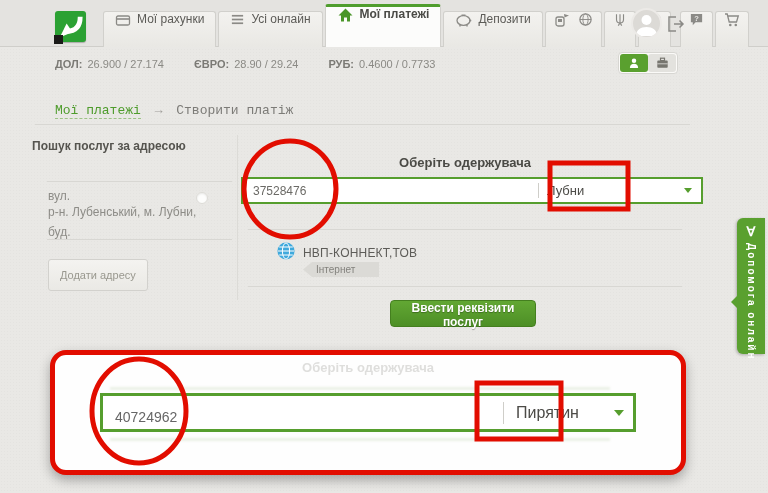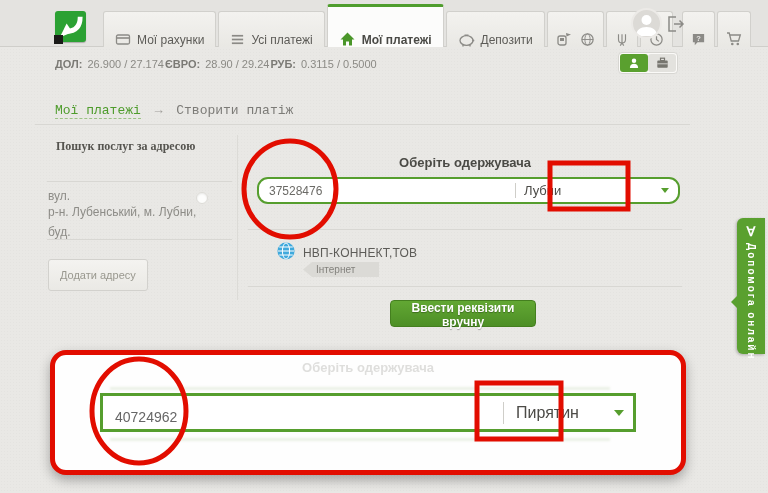--- a/index.html
+++ b/index.html
@@ -11,65 +11,65 @@
   .abs { position:absolute; }
 
   
   #header { left:0; top:0; width:768px; height:47px; background:#e4e3e0;
             border-bottom:1px solid #cfceca; }
   #logo { left:55px; top:11px; width:31px; height:31px; background:#2ba133; border-radius:3px;
           box-shadow:0 1px 1px rgba(0,0,0,.25); }
   #logo svg { position:absolute; left:0; top:0; }
   #logo .black-sq { position:absolute; left:-1px; bottom:-2px; width:9px; height:9px; background:#1a1a18; }
   #tabs { left:103px; top:0; height:47px; display:flex; align-items:flex-end; }
-  .tab { height:36px; display:flex; align-items:flex-end; gap:6px; padding:0 11px;
+  .tab { height:36px; display:flex; align-items:flex-start; gap:6px; padding:0 11px;
          background:linear-gradient(#f3f2ef,#e9e8e4); border:1px solid #d1d0cc; border-bottom:none;
          border-radius:3px 3px 0 0; font-size:12px; color:#5c5b57; margin-right:2px; cursor:pointer; }
   .tab.icons-only { padding:0 8px; gap:8px; }
   .tab.active { height:43px; background:#fcfcfb; border-top:3px solid #4f9d2d; color:#4a4a46;
                 font-weight:bold; }
   .tab .ic { display:flex; align-items:center; }
   .tab-gap { width:7px; }
   #avatar { left:631px; top:8px; width:31px; height:31px; border-radius:50%; background:#dcdad6;
             overflow:hidden; border:2px solid #eceae7; }
   #logout { left:667px; top:16px; width:18px; height:16px; }
 
   
-  #rates { left:55px; top:54px; height:20px; display:flex; align-items:center; gap:1px;
+  #rates { left:55px; top:54px; height:20px; display:flex; align-items:center; gap:30px;
            font-size:11px; color:#8b8a85; }
   .rate b { color:#7b7a75; margin-right:5px; }
   #acct-toggle { left:618px; top:52px; height:22px; background:#fbfaf8; border:1px solid #d7d6d2;
                  border-radius:4px; display:flex; padding:1px; }
   #acct-toggle .tg { width:28px; height:18px; display:flex; align-items:center; justify-content:center;
                      border-radius:3px; cursor:pointer; }
   #acct-toggle .tg.person { background:#5aa02f; }
   #acct-toggle .tg.biz { background:#e3e2de; }
 
   
   #breadcrumb { left:55px; top:103px; font-size:13px; color:#7c7b77;font-family:Liberation Mono, monospace; }
   #breadcrumb a { color:#4e9c2c; text-decoration:none; border-bottom:1px dashed #9cc386; cursor:pointer; }
   #breadcrumb .arr { margin:0 6px; color:#a09f9a; }
   .hline { background:#d8d7d3; height:1px; }
   .vline { background:#dcdbd7; width:1px; }
 
   
-  #sb-title { left:56px; top:139px; font-size:12px; font-weight:bold; color:#55544f;font-family:Liberation Serif, serif; }
+  #sb-title { left:32px; top:139px; font-size:12px; font-weight:bold; color:#55544f; }
   #sb-addr { left:48px; top:188px; width:160px; font-size:12px; color:#8d8c87; line-height:16px; }
   #sb-addr .l3 { margin-top:4px; }
   #sb-radio { left:196px; top:192px; width:12px; height:12px; border-radius:50%; background:#fdfdfc;
               border:1px solid #dddcd7; box-shadow:inset 0 1px 2px rgba(0,0,0,.08); cursor:pointer; }
   #sb-add { left:48px; top:259px; font-size:11px; color:#99988f; background:linear-gradient(#f4f3f0,#eaé9e5);
             background:linear-gradient(#f4f3f0,#eae9e5); border:1px solid #d2d1cd; border-radius:3px;
             padding:9px 11px; cursor:pointer; }
 
   
   #main-heading { left:248px; top:155px; width:434px; text-align:center; font-size:13px;
                   font-weight:bold; color:#4a4a45; }
   .green-input { background:#fff; border:2px solid #569e2e; display:flex; align-items:center; }
-  #search1 { left:257px; top:177px; width:423px; height:27px;border-radius:11px; }
+  #search1 { left:241px; top:177px; width:462px; height:27px; }
   .gi-text { border:none; outline:none; flex:1; font-family:"Liberation Sans",sans-serif;
              font-size:12px; color:#6b6a66; padding:0 10px; background:transparent; min-width:0; }
   .gi-sep { width:1px; height:15px; background:#cfcec9; }
   .gi-city { font-size:13px; color:#4c4b47; padding:0 8px; white-space:nowrap; cursor:pointer; }
   #search1 .gi-city { width:90px; }
   .gi-caret { width:0; height:0; border-left:4px solid transparent; border-right:4px solid transparent;
               border-top:5px solid #569e2e; margin-right:9px; cursor:pointer; }
   #search1 .gi-caret { margin-left:55px; }
 
   #result-row { left:277px; top:242px; }
@@ -133,21 +133,21 @@
       <span>Мої рахунки</span>
     </div>
     <div class="tab">
       <span class="ic">
         <svg width="15" height="15" viewBox="0 0 16 16">
             <line x1="2" y1="4" x2="14" y2="4" stroke="#8b8a86" stroke-width="1.8"></line>
             <line x1="2" y1="8" x2="14" y2="8" stroke="#8b8a86" stroke-width="1.8"></line>
             <line x1="2" y1="12" x2="14" y2="12" stroke="#8b8a86" stroke-width="1.8"></line>
           </svg>
       </span>
-      <span>Усі платежі</span>
+      <span>Усі онлайн</span>
     </div>
     <div class="tab active">
       <span class="ic">
         <svg width="17" height="16" viewBox="0 0 16 16">
             <path d="M8 1.5 L15 8.5 H12.5 V14.5 H9.5 V10.5 H6.5 V14.5 H3.5 V8.5 H1 Z" fill="#4a9629"></path>
           </svg>
       </span>
       <span>Мої платежі</span>
     </div>
     <div class="tab">
@@ -222,21 +222,21 @@
   <div id="logout" class="abs">
     <svg width="18" height="16" viewBox="0 0 18 16">
         <path d="M9 1 H2 v14 h7" fill="none" stroke="#8b8a86" stroke-width="1.5"></path>
         <path d="M7 8 h9 m-3.5 -3.5 L16 8 l-3.5 3.5" fill="none" stroke="#8b8a86" stroke-width="1.5"></path>
       </svg>
   </div>
 
   <div id="rates" class="abs">
     <span class="rate"><b>ДОЛ:</b><span>26.900 / 27.174</span></span>
     <span class="rate"><b>ЄВРО:</b><span>28.90 / 29.24</span></span>
-    <span class="rate"><b>РУБ:</b><span>0.3115 / 0.5000</span></span>
+    <span class="rate"><b>РУБ:</b><span>0.4600 / 0.7733</span></span>
   </div>
 
   <div id="acct-toggle" class="abs">
     <div class="tg person">
       <svg width="12" height="12" viewBox="0 0 16 16">
           <circle cx="8" cy="5" r="3" fill="#ffffff"></circle>
           <path d="M2.5 14.5 c0 -3.5 2.5 -5.5 5.5 -5.5 s5.5 2 5.5 5.5 z" fill="#ffffff"></path>
         </svg>
     </div>
     <div class="tg biz">
@@ -285,21 +285,21 @@
       <line x1="1" y1="9" x2="17" y2="9" stroke="#ffffff" stroke-width="1"></line>
       <line x1="2.2" y1="5" x2="15.8" y2="5" stroke="#ffffff" stroke-width="1"></line>
       <line x1="2.2" y1="13" x2="15.8" y2="13" stroke="#ffffff" stroke-width="1"></line>
     </svg>
   </div>
   <div id="result-name" class="abs">НВП-КОННЕКТ,ТОВ</div>
   <div id="result-tag" class="abs">Інтернет</div>
 
   <div class="hline abs" style="left:248px; top:286px; width:434px;"></div>
 
-  <button id="manual-btn" class="abs">Ввести реквізити вручну</button>
+  <button id="manual-btn" class="abs">Ввести реквізити послуг</button>
 
   <div id="help-tab" class="abs">
     <span class="glyph">∀</span>
     <span class="vtext">Допомога онлайн</span>
     <span class="notch"></span>
   </div>
 
   <div id="overlay-card" class="abs"></div>
   <div id="ghost-heading" class="abs">Оберіть одержувача</div>
   <div class="noise-band abs" style="left:110px; top:387px; width:500px;"></div>

